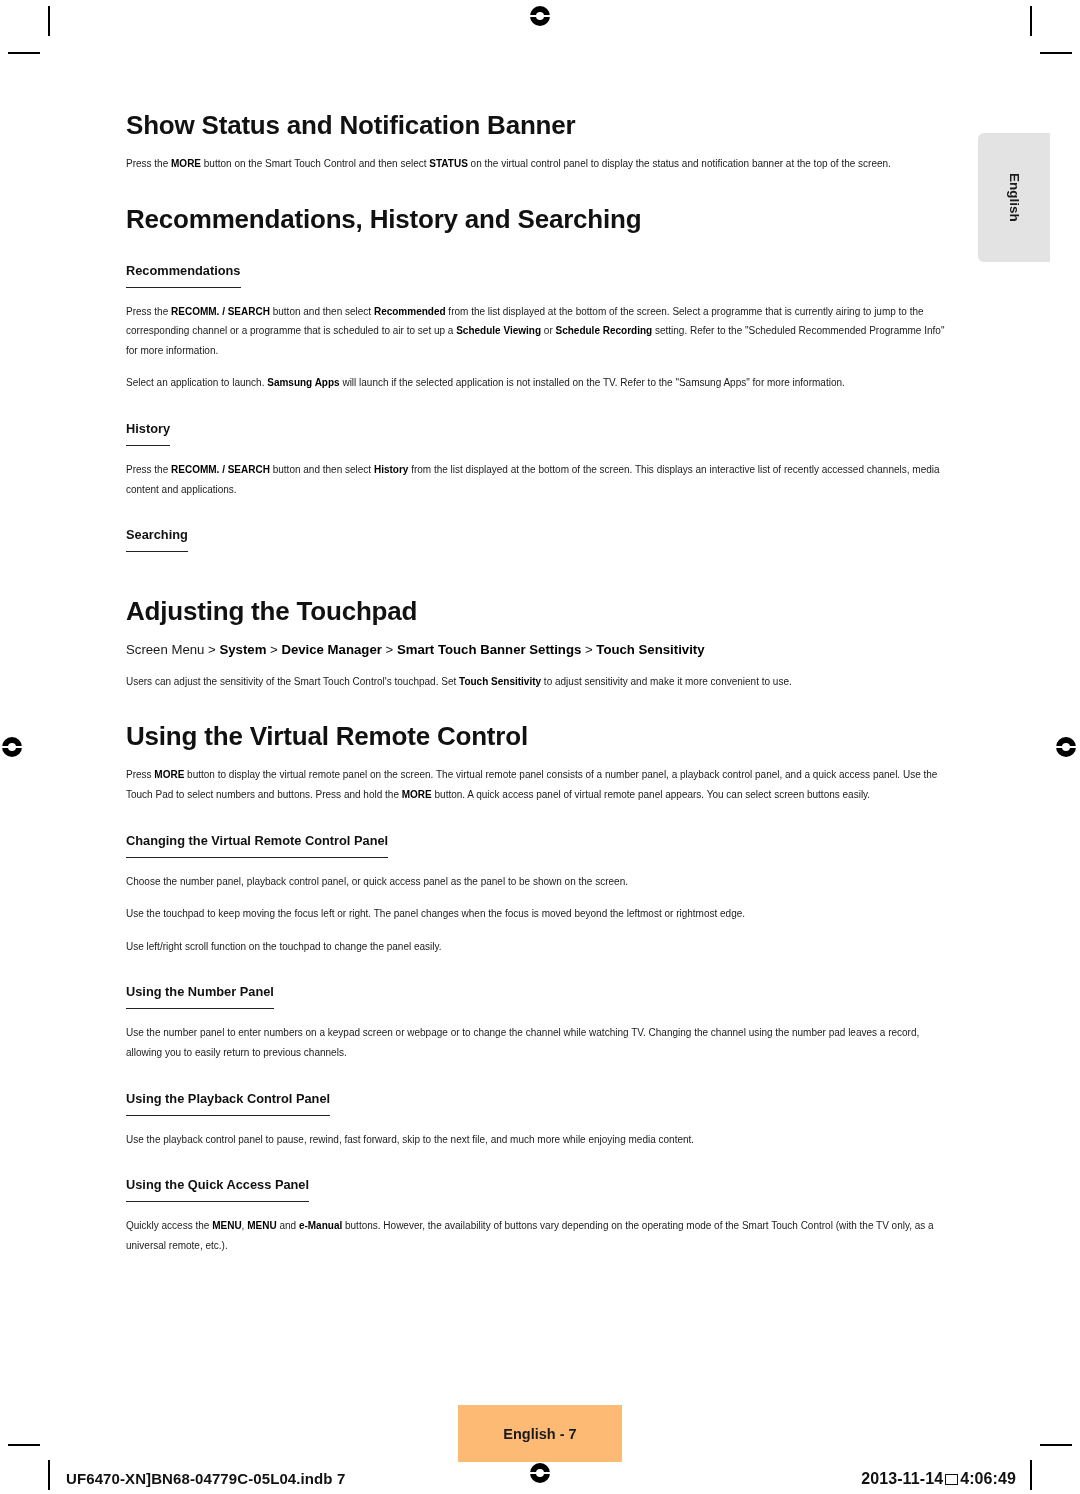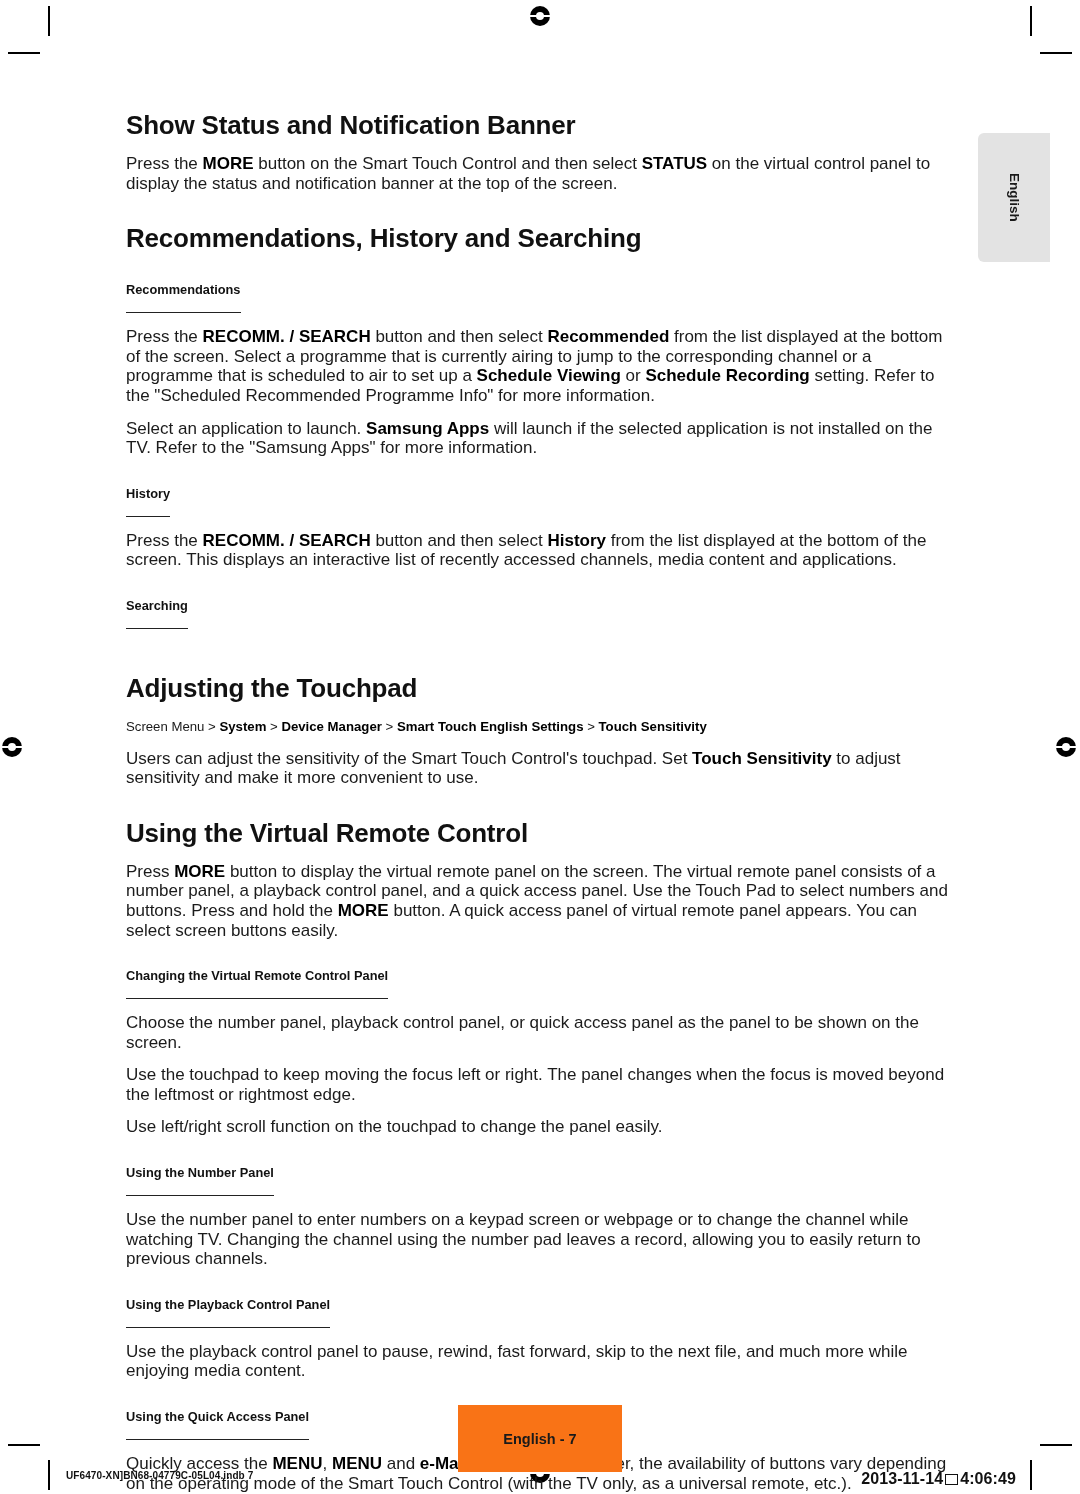--- a/index.html
+++ b/index.html
@@ -74,29 +74,29 @@
     margin: 0 0 13px 0;
     letter-spacing: -0.2px;
     color: #111;
   }
   h1.sec.spaced-top { margin-top: 30px; }
 
   h2.sub {
     font-size: 12.8px;
     font-weight: bold;
     margin: 0 0 14px 0;
-    padding-bottom: 15px;
+    padding-bottom: 9px;
     border-bottom: 1.3px solid #222;
     display: inline-block;
     color: #111;
   }
   .subwrap { margin-top: 26px; }
 
   p.para {
-    font-size: 17px;
+    font-size: 10px;
     line-height: 19.6px;
     margin: 0 0 13px 0;
     color: #1b1b1b;
   }
   p.para:last-child { margin-bottom: 0; }
   p.path {
     font-size: 13.2px;
     line-height: 19.6px;
     margin: 0 0 12px 0;
   }
@@ -124,35 +124,35 @@
     color: #1a1a1a;
     white-space: nowrap;
   }
 
   
   .page-marker {
     position: absolute;
     left: 458px;
     top: 1405px;
     width: 164px;
-    height: 67px;
-    background: #f97316;
+    height: 57px;
+    background: #fdba74;
     display: flex;
     align-items: center;
     justify-content: center;
     font-size: 14.5px;
     font-weight: bold;
     color: #1a1a1a;
   }
 
   .footer-left {
     position: absolute;
     left: 66px;
     top: 1470px;
-    font-size: 10px;
+    font-size: 15px;
     font-weight: bold;
     color: #111;
     letter-spacing: 0.1px;
   }
   .footer-right {
     position: absolute;
     right: 64px;
     top: 1470px;
     font-size: 16px;
     font-weight: bold;
@@ -193,21 +193,21 @@
     <h1 class="sec">Show Status and Notification Banner</h1>
     <div class="block">
       <p class="para">Press the <b>MORE</b> button on the Smart Touch Control and then select <b>STATUS</b> on the virtual control panel to display the status and notification banner at the top of the screen.</p>
     </div>
     <h1 class="sec spaced-top">Recommendations, History and Searching</h1>
     <div class="block"></div>
     <div class="subwrap"><h2 class="sub">Recommendations</h2><p class="para">Press the <b>RECOMM. / SEARCH</b> button and then select <b>Recommended</b> from the list displayed at the bottom of the screen. Select a programme that is currently airing to jump to the corresponding channel or a programme that is scheduled to air to set up a <b>Schedule Viewing</b> or <b>Schedule Recording</b> setting. Refer to the "Scheduled Recommended Programme Info" for more information.</p><p class="para">Select an application to launch. <b>Samsung Apps</b> will launch if the selected application is not installed on the TV. Refer to the "Samsung Apps" for more information.</p></div>
     <div class="subwrap"><h2 class="sub">History</h2><p class="para">Press the <b>RECOMM. / SEARCH</b> button and then select <b>History</b> from the list displayed at the bottom of the screen. This displays an interactive list of recently accessed channels, media content and applications.</p></div>
     <div class="subwrap"><h2 class="sub">Searching</h2></div>
     <h1 class="sec spaced-top">Adjusting the Touchpad</h1>
-    <p class="path">Screen Menu &gt; <b>System</b> &gt; <b>Device Manager</b> &gt; <b>Smart Touch English Settings</b> &gt; <b>Touch Sensitivity</b></p>
+    <p class="path">Screen Menu &gt; <b>System</b> &gt; <b>Device Manager</b> &gt; <b>Smart Touch Banner Settings</b> &gt; <b>Touch Sensitivity</b></p>
     <div class="block">
       <p class="para">Users can adjust the sensitivity of the Smart Touch Control's touchpad. Set <b>Touch Sensitivity</b> to adjust sensitivity and make it more convenient to use.</p>
     </div>
     <h1 class="sec spaced-top">Using the Virtual Remote Control</h1>
     <div class="block">
       <p class="para">Press <b>MORE</b> button to display the virtual remote panel on the screen. The virtual remote panel consists of a number panel, a playback control panel, and a quick access panel. Use the Touch Pad to select numbers and buttons. Press and hold the <b>MORE</b> button. A quick access panel of virtual remote panel appears. You can select screen buttons easily.</p>
     </div>
     <div class="subwrap"><h2 class="sub">Changing the Virtual Remote Control Panel</h2><p class="para">Choose the number panel, playback control panel, or quick access panel as the panel to be shown on the screen.</p><p class="para">Use the touchpad to keep moving the focus left or right. The panel changes when the focus is moved beyond the leftmost or rightmost edge.</p><p class="para">Use left/right scroll function on the touchpad to change the panel easily.</p></div>
     <div class="subwrap"><h2 class="sub">Using the Number Panel</h2><p class="para">Use the number panel to enter numbers on a keypad screen or webpage or to change the channel while watching TV. Changing the channel using the number pad leaves a record, allowing you to easily return to previous channels.</p></div>
     <div class="subwrap"><h2 class="sub">Using the Playback Control Panel</h2><p class="para">Use the playback control panel to pause, rewind, fast forward, skip to the next file, and much more while enjoying media content.</p></div>

